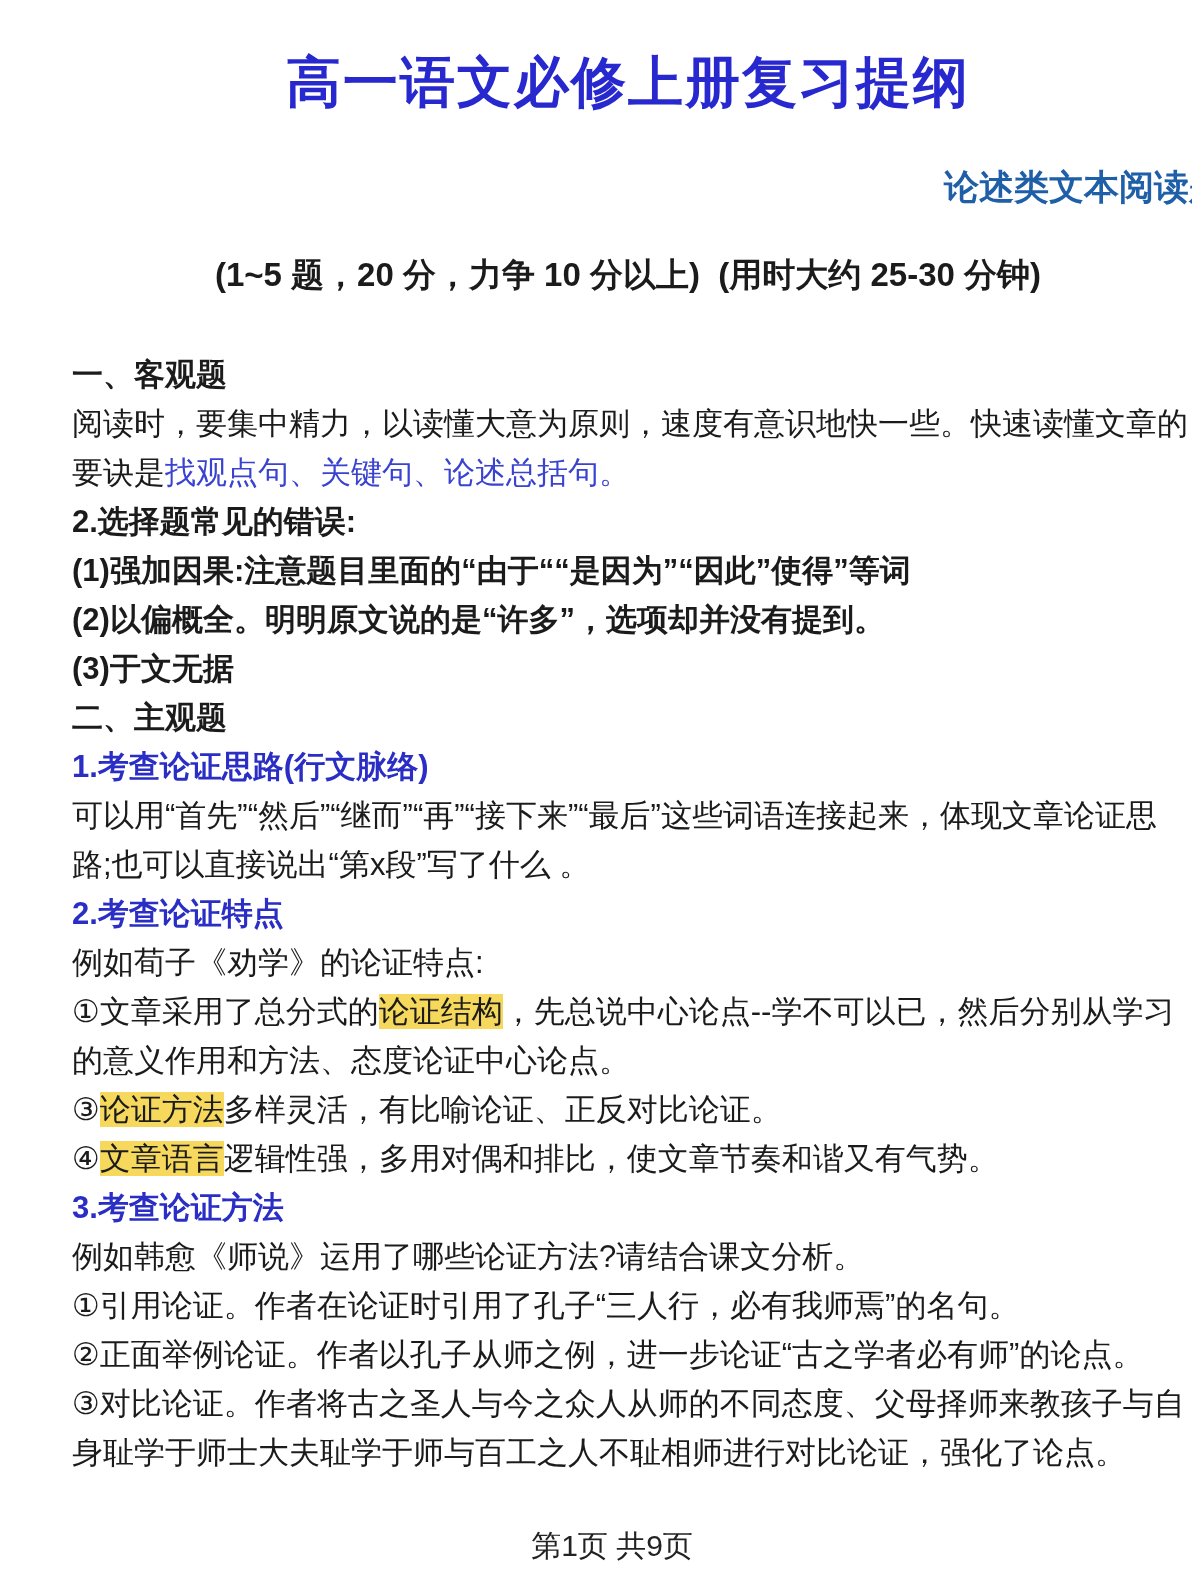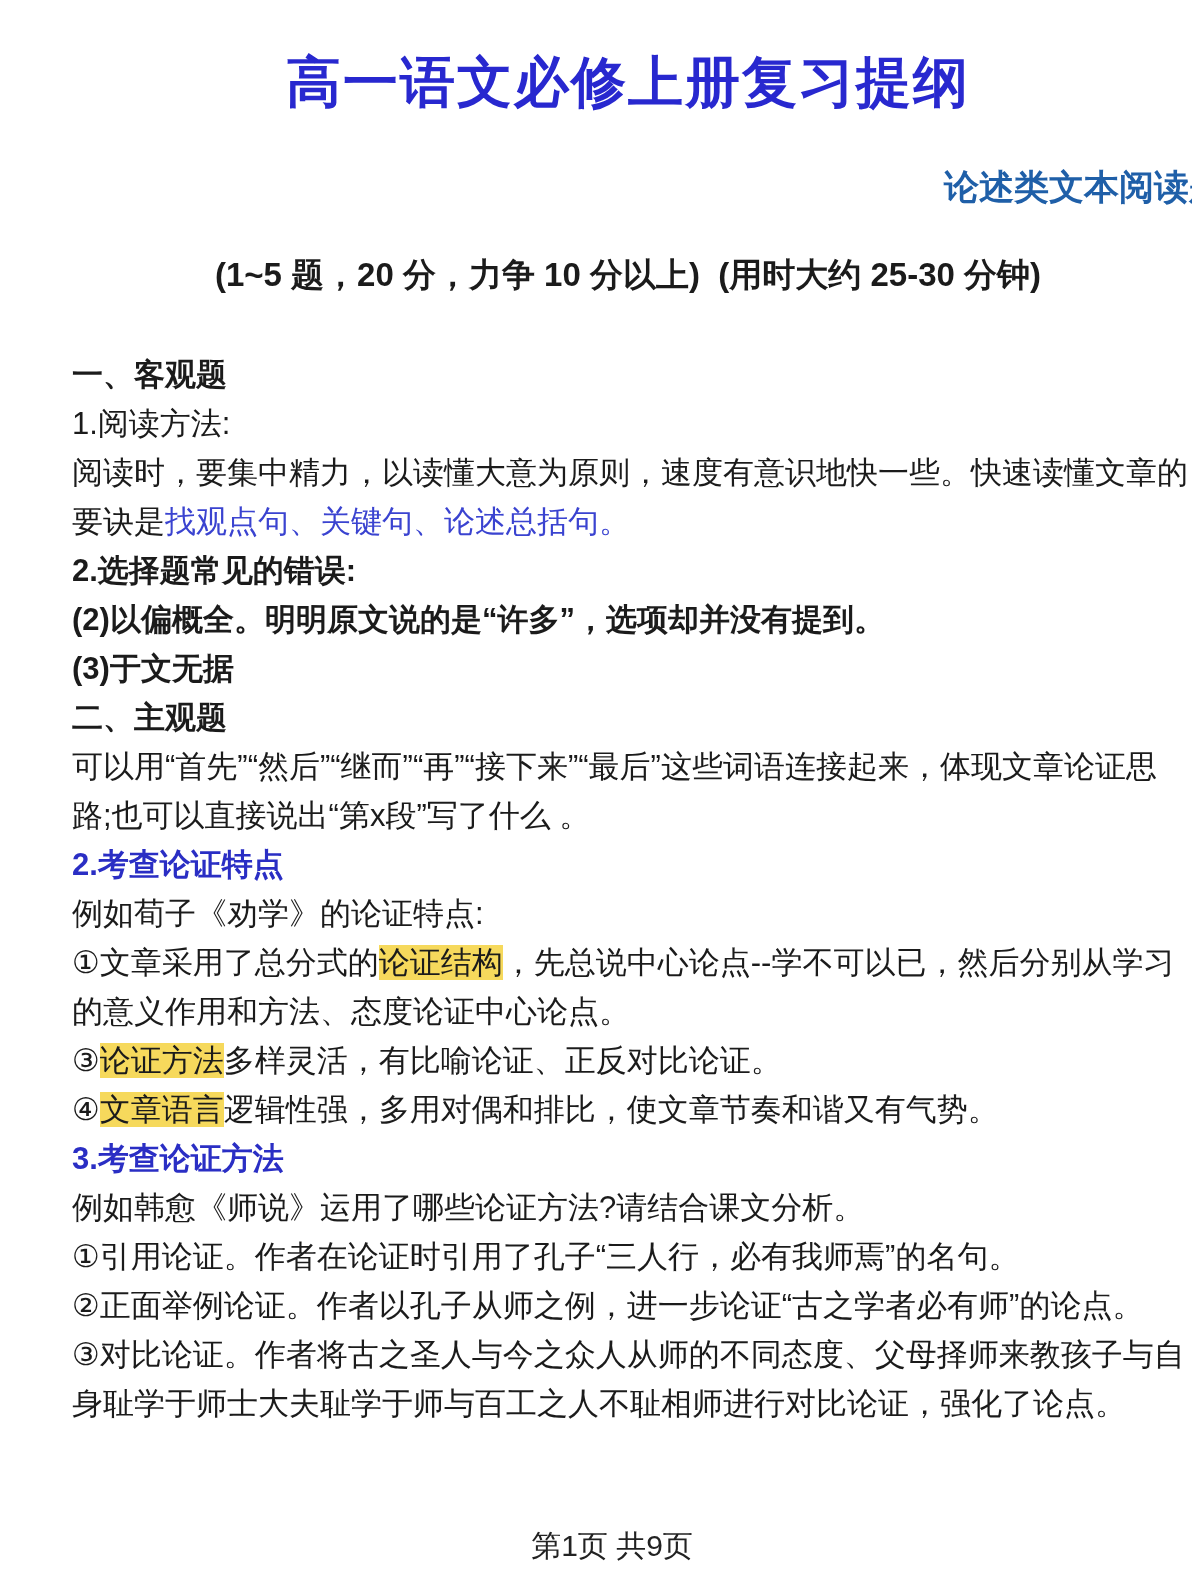--- a/index.html
+++ b/index.html
@@ -72,26 +72,27 @@
 </style>
 </head>
 <body>
 
 <div class="page">
   <div class="doc-title">高一语文必修上册复习提纲</div>
   <div class="doc-subtitle">论述类文本阅读题</div>
   <div class="doc-info">(1~5 题，20 分，力争 10 分以上)  (用时大约 25-30 分钟)</div>
   <div class="doc-body">
       <p class="para h1-black-bold"><span>一、客观题</span></p>
-      <p class="para body"><span>1.阅读方法:</span></p>
       <p class="para body"><span>阅读时，要集中精力，以读懂大意为原则，速度有意识地快一些。快速读懂文章的要诀是</span><span class="blue">找观点句、关键句、论述总括句。</span></p>
       <p class="para body-bold"><span>2.选择题常见的错误:</span></p>
+      <p class="para body-bold"><span>(1)强加因果:注意题目里面的“由于““是因为”“因此”使得”等词</span></p>
       <p class="para body-bold"><span>(2)以偏概全。明明原文说的是“许多”，选项却并没有提到。</span></p>
       <p class="para body-bold"><span>(3)于文无据</span></p>
       <p class="para h1-black-bold"><span>二、主观题</span></p>
+      <p class="para heading-blue"><span>1.考查论证思路(行文脉络)</span></p>
       <p class="para body"><span>可以用“首先”“然后”“继而”“再”“接下来”“最后”这些词语连接起来，体现文章论证思路;也可以直接说出“第x段”写了什么 。</span></p>
       <p class="para heading-blue"><span>2.考查论证特点</span></p>
       <p class="para body"><span>例如荀子《劝学》的论证特点:</span></p>
       <p class="para body"><span>①文章采用了总分式的</span><span class="hl">论证结构</span><span>，先总说中心论点--学不可以已，然后分别从学习的意义作用和方法、态度论证中心论点。</span></p>
       <p class="para body"><span>③</span><span class="hl">论证方法</span><span>多样灵活，有比喻论证、正反对比论证。</span></p>
       <p class="para body"><span>④</span><span class="hl">文章语言</span><span>逻辑性强，多用对偶和排比，使文章节奏和谐又有气势。</span></p>
       <p class="para heading-blue"><span>3.考查论证方法</span></p>
       <p class="para body"><span>例如韩愈《师说》运用了哪些论证方法?请结合课文分析。</span></p>
       <p class="para body"><span>①引用论证。作者在论证时引用了孔子“三人行，必有我师焉”的名句。</span></p>
       <p class="para body"><span>②正面举例论证。作者以孔子从师之例，进一步论证“古之学者必有师”的论点。</span></p>

